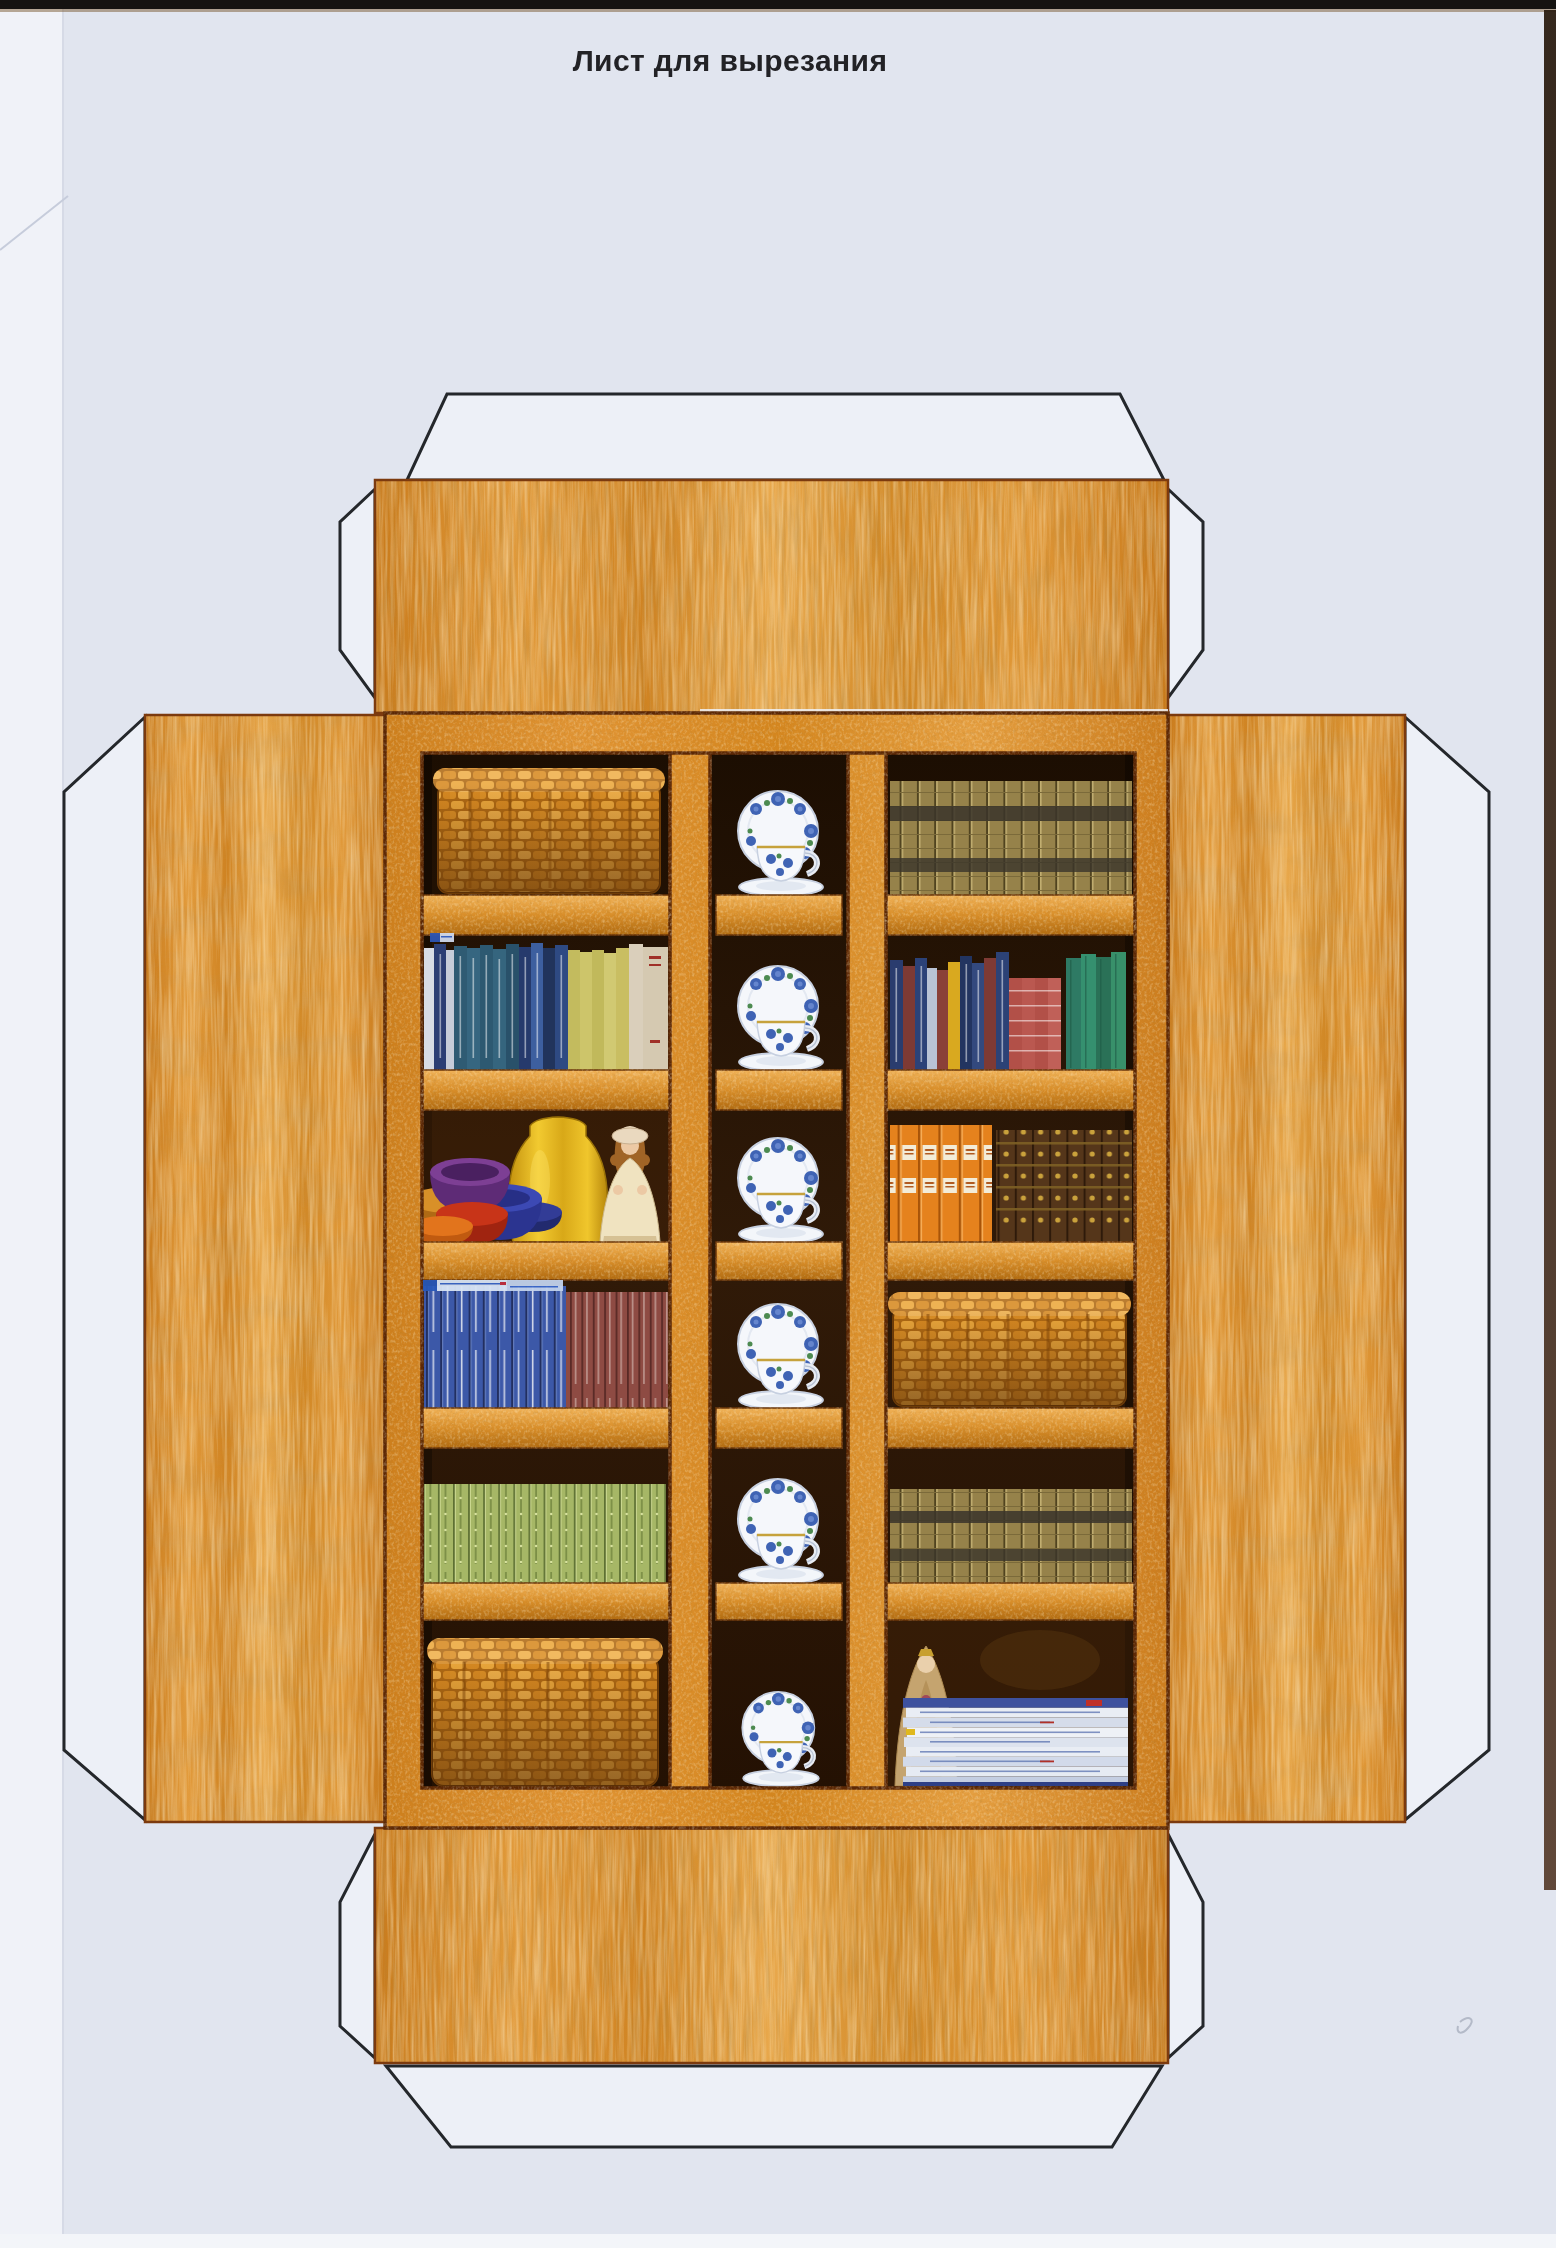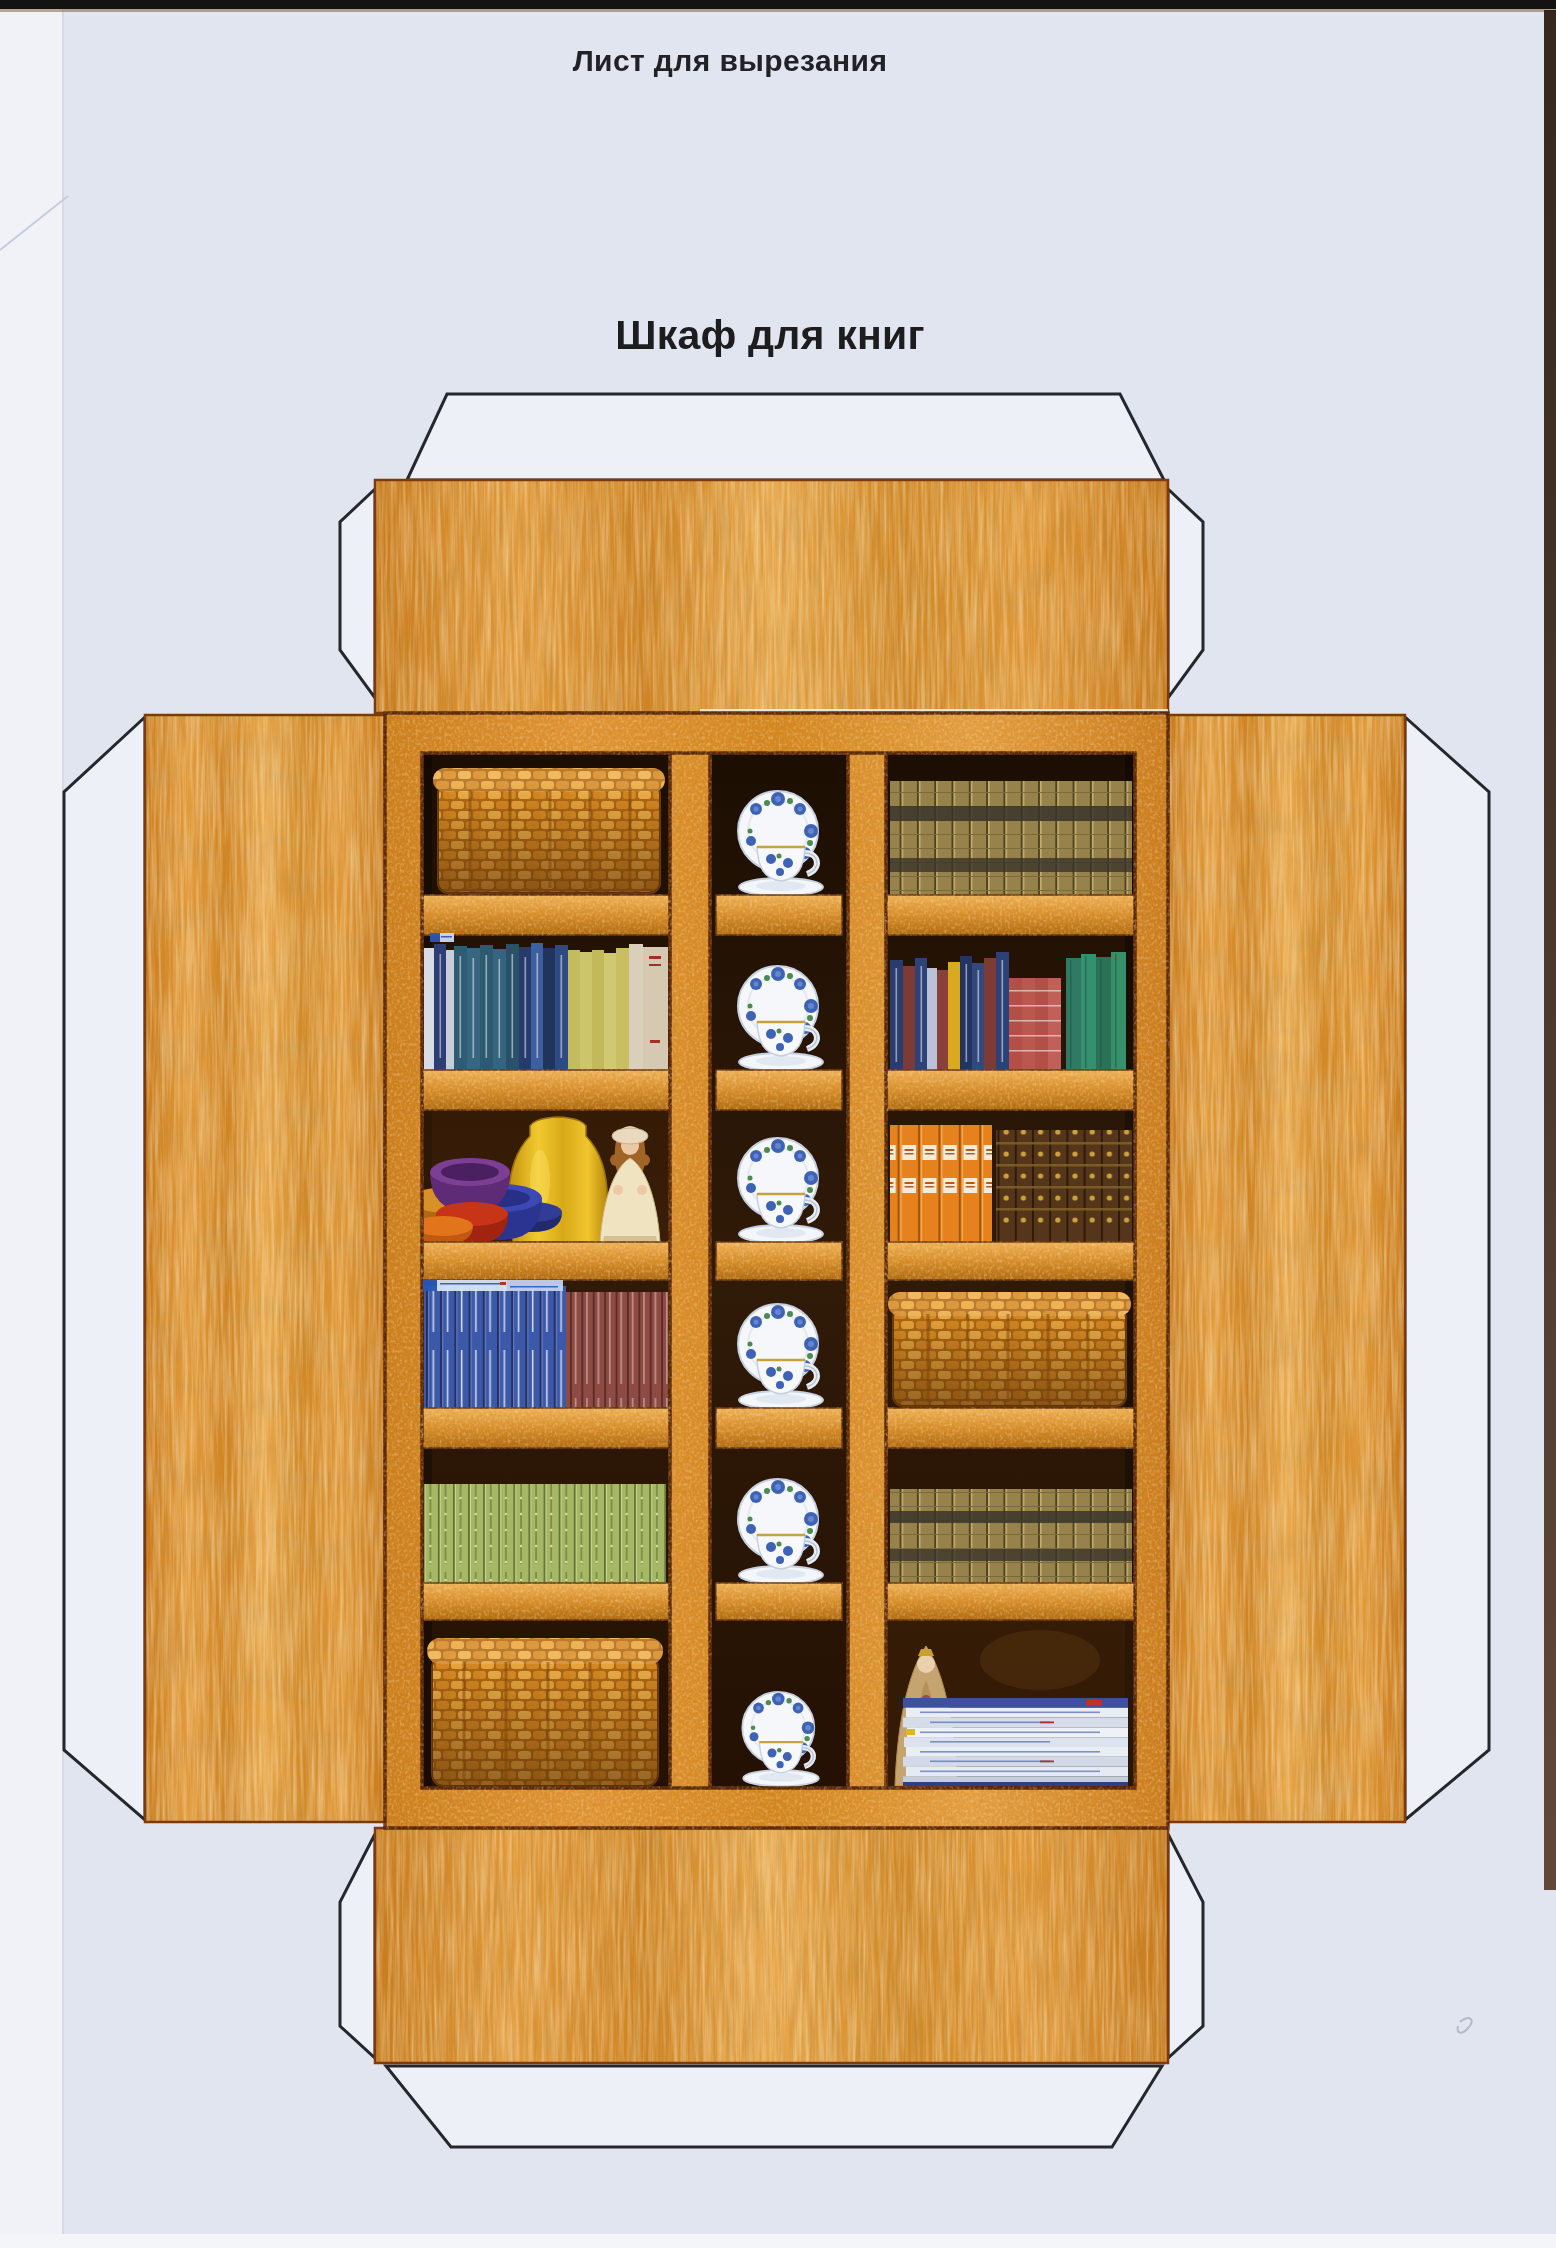--- a/index.html
+++ b/index.html
@@ -503,15 +503,14 @@
     <rect x="423" y="1280" width="14" height="11" fill="#2858b8"></rect>
     <rect x="437" y="1280" width="70" height="11" fill="#d8e4f4"></rect>
     <rect x="507" y="1280" width="56" height="11" fill="#c2d2ec"></rect>
     <rect x="440" y="1283" width="60" height="1.5" fill="#3a66c8"></rect>
     <rect x="510" y="1286" width="48" height="1.5" fill="#3a66c8"></rect>
     <rect x="500" y="1282" width="6" height="3" fill="#c03040"></rect>
   </g>
 </svg>
 
 <div class="page-title">Лист для вырезания</div>
-<div class="model-title">Шкаф для книг</div>
 
 </div>
 
 </body></html>

